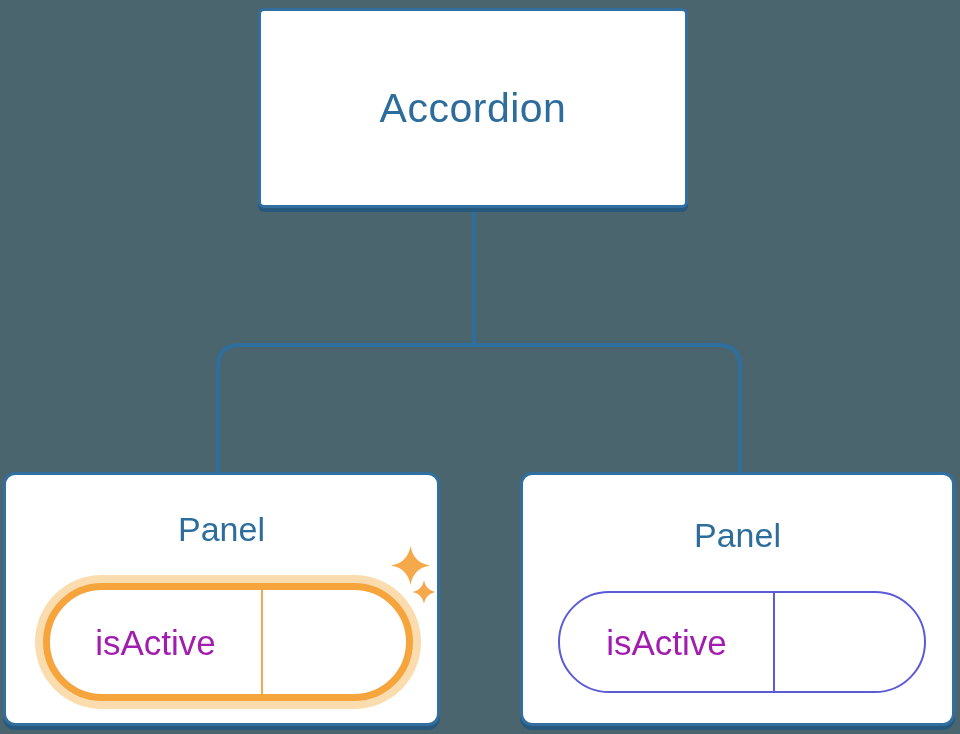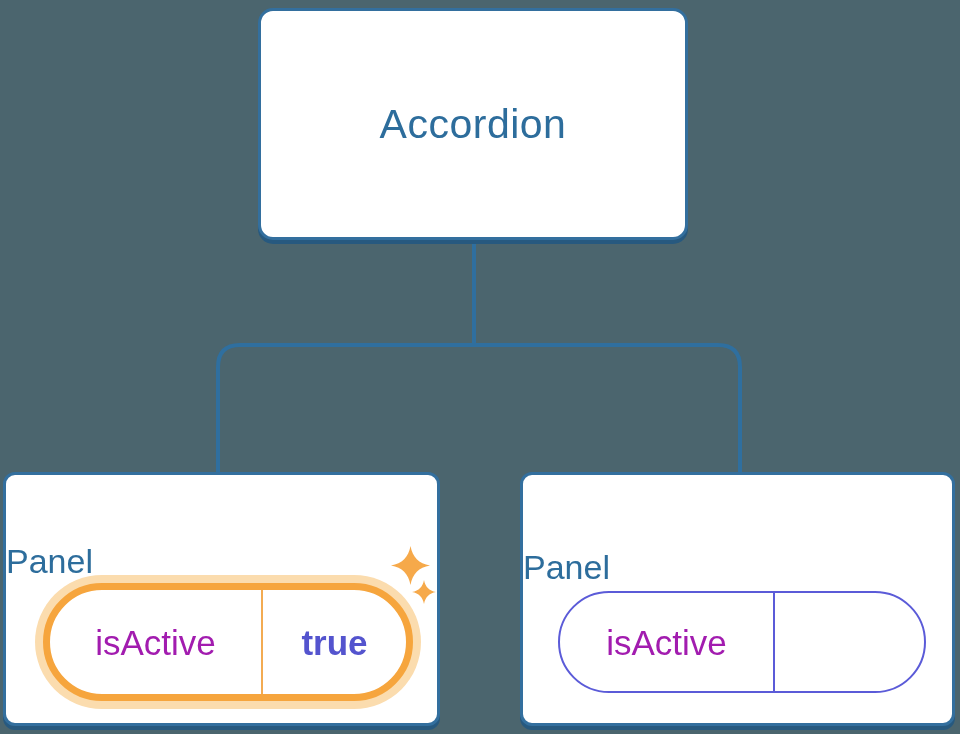--- a/index.html
+++ b/index.html
@@ -14,38 +14,38 @@
   .connectors path{stroke:#2f6f9f;stroke-width:4;fill:none;}
 
   .node{
     position:absolute;
     background:#ffffff;
     border:3px solid #336f9e;
     box-shadow:0 4px 0 #27597f;
     box-sizing:border-box;
   }
   .root{
-    left:258px;top:8px;width:430px;height:232px;
-    border-radius:15px;
+    left:258px;top:8px;width:430px;height:200px;
+    border-radius:6px;
     display:flex;align-items:center;justify-content:center;
     font-size:41px;font-weight:500;color:#2d6d9c;
     letter-spacing:0.5px;
   }
   .panel{
     top:472px;height:254px;
     border-radius:12px;
   }
   .panel-left{left:3px;width:437px;}
   .panel-right{left:520px;width:435px;}
 
   .panel-title{
     position:absolute;left:0;right:0;top:36px;
+    text-align:center;
     font-size:34px;font-weight:500;color:#2d6d9c;
     line-height:1.1;
-    margin-top:32px;
   }
   .panel-right .panel-title{top:42px;}
 
   .pill{
     position:absolute;
     background:#ffffff;
     box-sizing:border-box;
     display:flex;align-items:stretch;
   }
   .pill-active{
@@ -89,21 +89,20 @@
 
   <div class="node root">
     <span>Accordion</span>
   </div>
 
   <div class="node panel panel-left">
     <div class="panel-title">Panel</div>
     <div class="pill pill-active">
       <div class="cell cell-key">isActive</div>
       <div class="pill-divider orange"></div>
-      <div class="cell cell-value bold">true</div>
     </div>
     <svg class="sparkle sparkle-big" viewBox="0 0 34 34">
       <path d="M17 0 C18.8 9.8 24.2 15.2 34 17 C24.2 18.8 18.8 24.2 17 34 C15.2 24.2 9.8 18.8 0 17 C9.8 15.2 15.2 9.8 17 0 Z"></path>
     </svg>
     <svg class="sparkle sparkle-small" viewBox="0 0 34 34">
       <path d="M17 0 C18.8 9.8 24.2 15.2 34 17 C24.2 18.8 18.8 24.2 17 34 C15.2 24.2 9.8 18.8 0 17 C9.8 15.2 15.2 9.8 17 0 Z"></path>
     </svg>
   </div>
 
   <div class="node panel panel-right">

